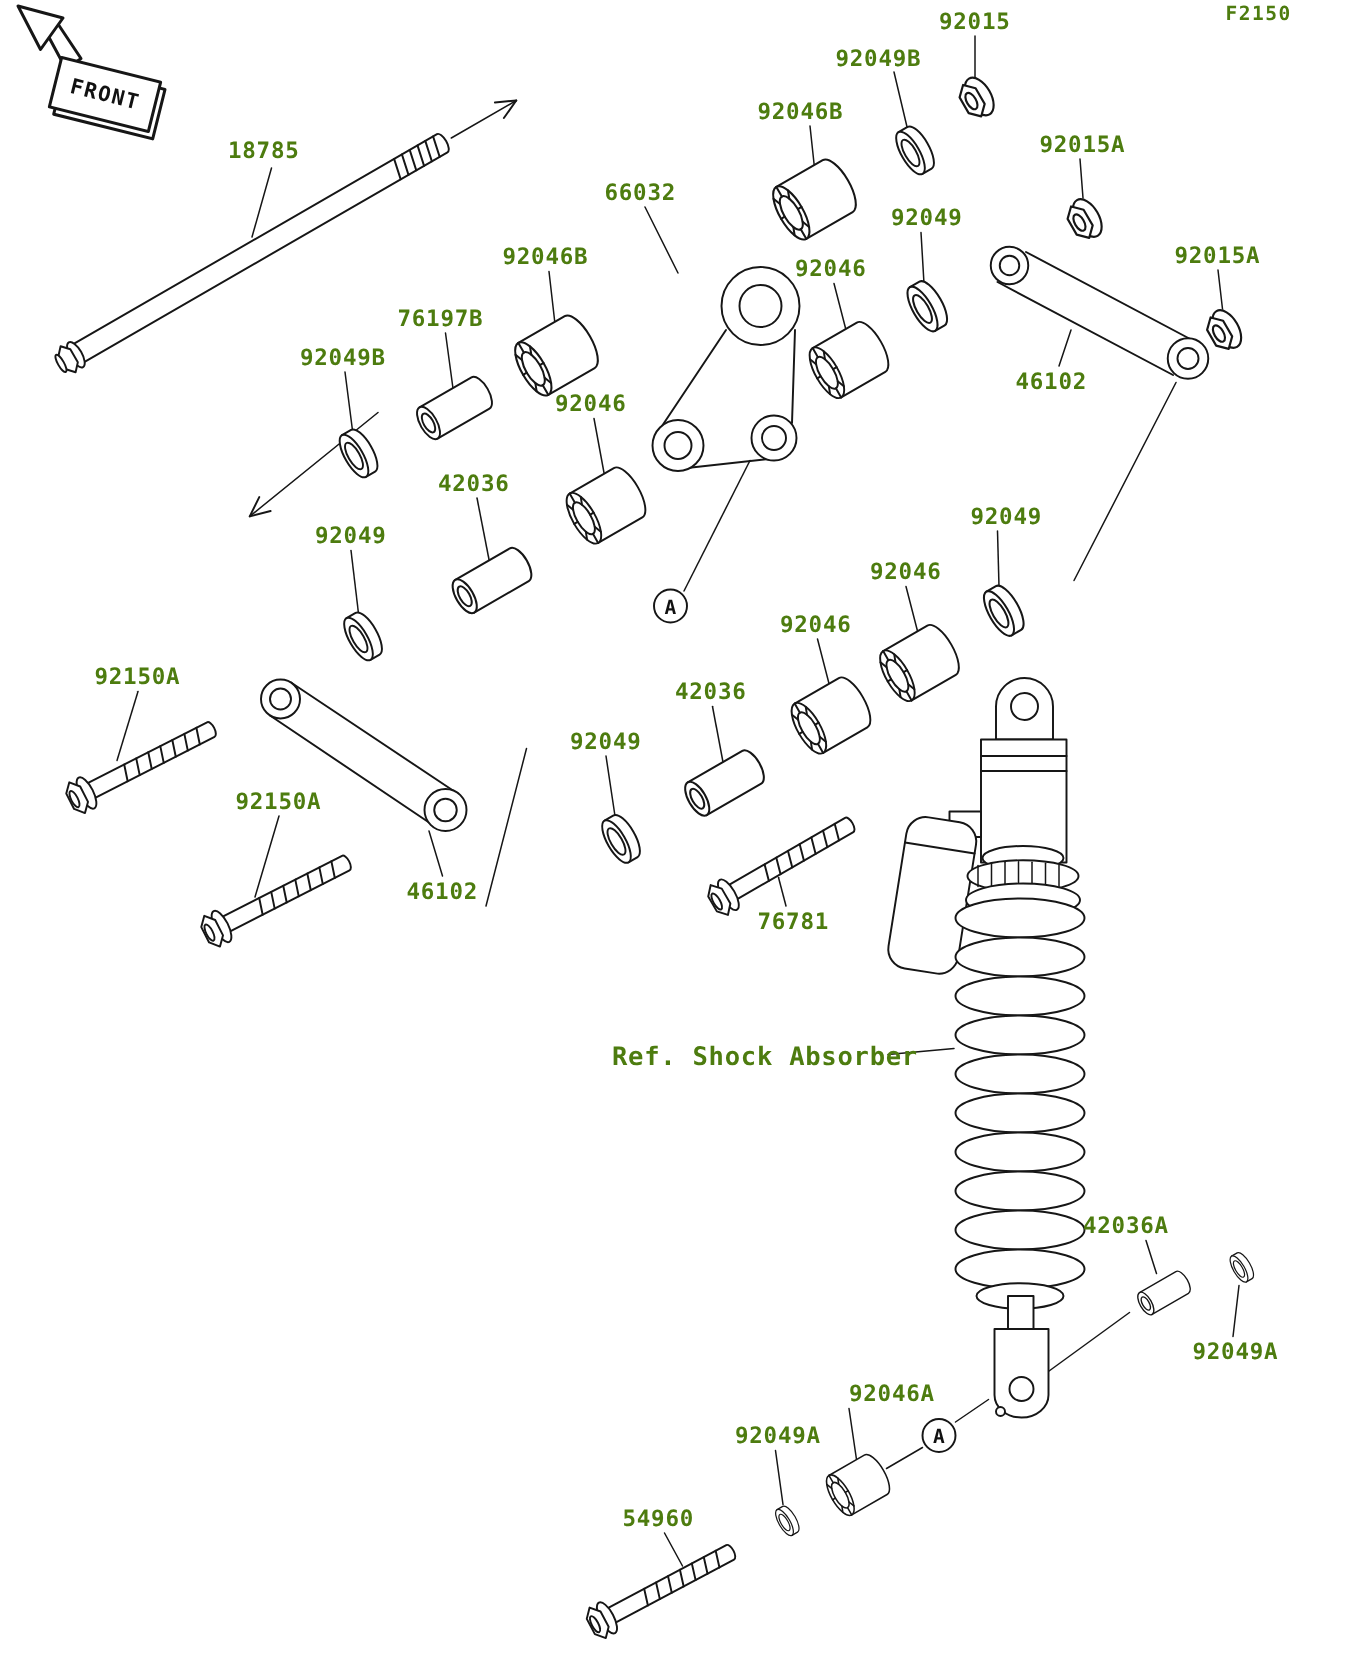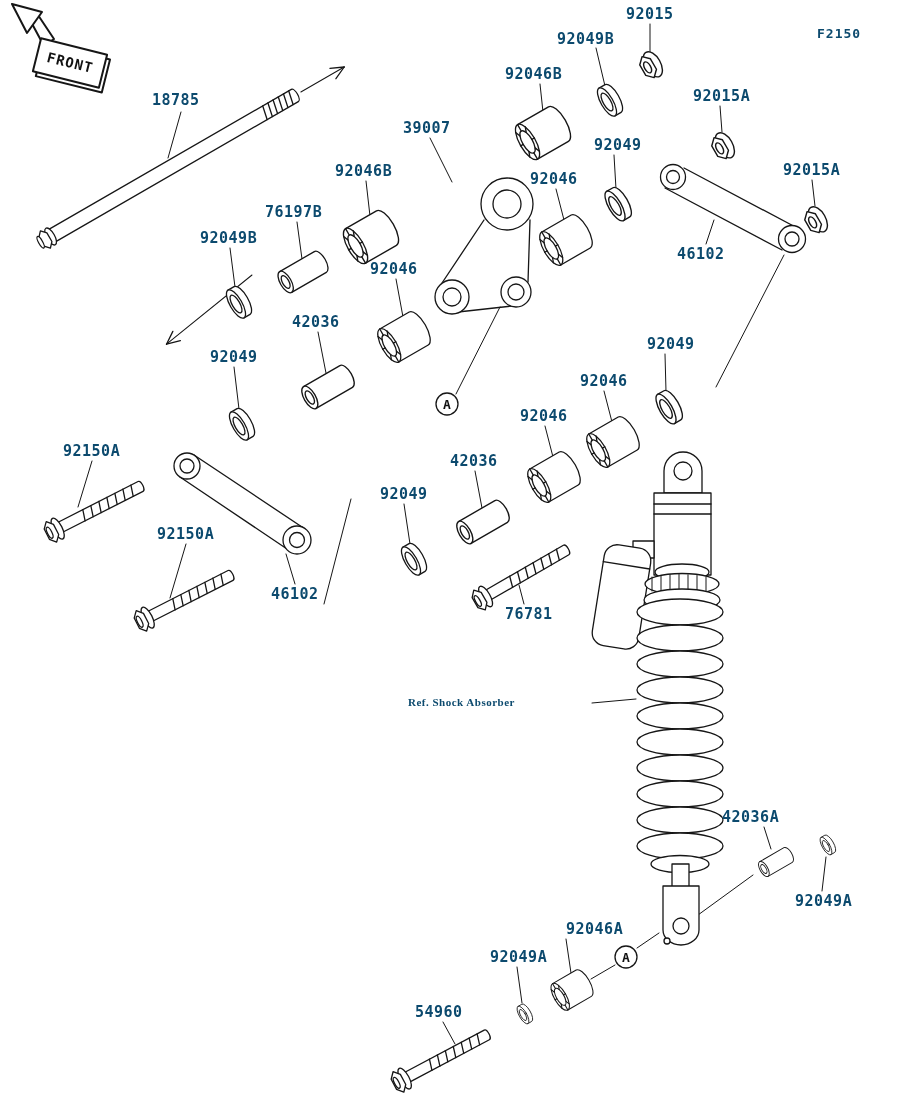--- a/index.html
+++ b/index.html
@@ -13,24 +13,24 @@
     stroke:#161616; stroke-width:1.3; fill:none; stroke-linecap:round; stroke-linejoin:round;
   }
   .draw .w { fill:#ffffff; }
   .draw .thin { stroke-width:1; }
   .draw .thick { stroke-width:2; }
   .draw text { fill:#111; stroke:none; font-family:"DejaVu Sans Mono", monospace; font-weight:bold; }
   .front-text { font-size:14px; letter-spacing:1px; }
   .a-text { font-size:13px; }
   .lbl {
     position:absolute; font:700 15px/1.15 "DejaVu Sans Mono", monospace;
-    color:#0c4a6e; white-space:nowrap; letter-spacing:0.5px;
+    color:#4d7c0f; white-space:nowrap; letter-spacing:0.5px;
   }
-  .lbl.ref { font-size:11px;font-family:Liberation Serif, serif; }
-  .lbl.figcode { font-size:13px; letter-spacing:1px;margin-top:24px; }
+  .lbl.ref { font-size:17px; }
+  .lbl.figcode { font-size:13px; letter-spacing:1px; }
 </style>
 </head>
 <body>
 
 <div class="canvas">
 
   <svg class="draw" width="914" height="1103" viewBox="0 0 914 1103">
     <defs>
       <g id="sleeve">
         <path class="w" d="M-20,-12 H20 A5.5,12 0 0 1 20,12 H-20 Z"></path>
@@ -263,21 +263,21 @@
   <div class="lbl figcode" style="left:817px;top:3px">F2150</div>
 
   <div class="lbl" style="left:152px;top:92px">18785</div>
   <div class="lbl" style="left:626px;top:6px">92015</div>
   <div class="lbl" style="left:557px;top:31px">92049B</div>
   <div class="lbl" style="left:505px;top:66px">92046B</div>
   <div class="lbl" style="left:693px;top:88px">92015A</div>
   <div class="lbl" style="left:594px;top:137px">92049</div>
   <div class="lbl" style="left:530px;top:171px">92046</div>
   <div class="lbl" style="left:783px;top:162px">92015A</div>
-  <div class="lbl" style="left:403px;top:120px">39007</div>
+  <div class="lbl" style="left:403px;top:120px">66032</div>
   <div class="lbl" style="left:335px;top:163px">92046B</div>
   <div class="lbl" style="left:265px;top:204px">76197B</div>
   <div class="lbl" style="left:200px;top:230px">92049B</div>
   <div class="lbl" style="left:370px;top:261px">92046</div>
   <div class="lbl" style="left:292px;top:314px">42036</div>
   <div class="lbl" style="left:677px;top:246px">46102</div>
   <div class="lbl" style="left:210px;top:349px">92049</div>
   <div class="lbl" style="left:647px;top:336px">92049</div>
   <div class="lbl" style="left:580px;top:373px">92046</div>
   <div class="lbl" style="left:520px;top:408px">92046</div>

